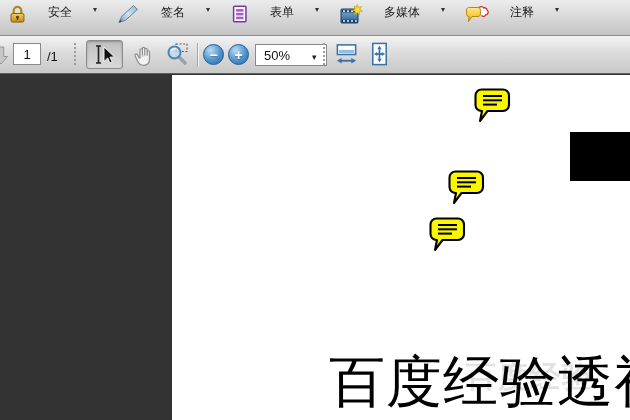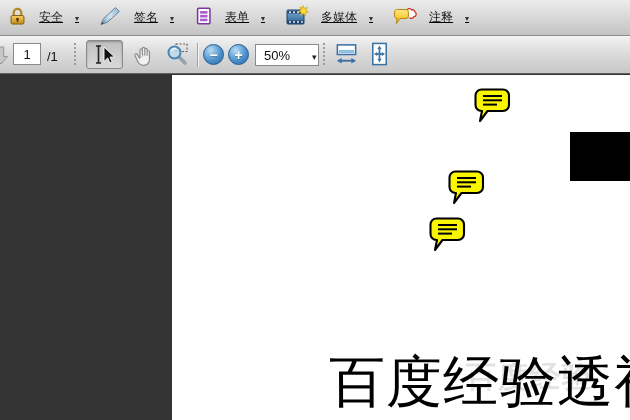--- a/index.html
+++ b/index.html
@@ -3,22 +3,22 @@
 <meta charset="utf-8">
 <style>
   html,body{margin:0;padding:0;}
   body{width:630px;height:420px;position:relative;overflow:hidden;
        font-family:"Liberation Sans","DejaVu Sans",sans-serif;background:#fff;
        -webkit-font-smoothing:antialiased;}
   
   .toolbar1{position:absolute;top:0;left:0;right:0;height:35px;
     background:linear-gradient(#ececec,#d6d6d6 55%,#c3c3c3);
     border-bottom:1px solid #8d8d8d;display:flex;align-items:center;padding-left:4px;}
-  .tb-item{display:flex;align-items:center;gap:12px;height:28px;padding:0 8px 0 4px;
-    margin-right:8px;border-radius:2px;cursor:default;text-decoration:underline;}
+  .tb-item{display:flex;align-items:flex-start;gap:21px;height:28px;padding:0 8px 0 4px;
+    margin-right:8px;border-radius:2px;cursor:default;}
   .tb-item .lbl{font-size:12px;color:#1a1a1a;white-space:nowrap;}
   .caret{font-size:8px;color:#333;line-height:1;padding-top:2px;}
   .toolbar2{position:absolute;top:36px;left:0;right:0;height:37px;overflow:hidden;
     background:linear-gradient(#f3f3f3,#dcdcdc 45%,#c8c8c8);
     border-bottom:1px solid #5f5f5f;}
   .t2{position:absolute;}
   .grip{width:3px;height:24px;top:7px;
     background-image:repeating-linear-gradient(#9b9b9b 0 2px,transparent 2px 4px);
     background-size:2px 100%;background-repeat:no-repeat;background-position:0 0;}
   .vsep{width:1px;height:24px;top:7px;background:#a3a3a3;box-shadow:1px 0 0 #f5f5f5;}
@@ -187,21 +187,21 @@
 
   <div class="t2 vsep" style="left:197px;"></div>
 
   <button class="t2 round-btn" style="left:203px;top:8px;">
     <span>−</span>
   </button>
   <button class="t2 round-btn" style="left:228px;top:8px;">
     <span>+</span>
   </button>
 
-  <input class="t2 txt-input" style="left: 255px; top: 8px; width: 64px; height: 22px; padding-left: 8px;" value="50%">
+  <input class="t2 txt-input" style="left: 255px; top: 8px; width: 72px; height: 22px; padding-left: 8px;" value="50%">
   <span class="t2 caret" style="left:312px;top:15px;font-size:9px;color:#222;">▾</span>
 
   <div class="t2 grip" style="left:323px;"></div>
 
   <button class="t2 tool-btn" style="left:332px;top:4px;width:29px;height:29px;">
     <svg width="25" height="25" viewBox="0 0 26 26">
       <rect x="3.5" y="3" width="19" height="10" fill="#fff" stroke="#3a72a4" stroke-width="1.6"></rect>
       <rect x="5" y="8.2" width="16" height="3.3" fill="#8fc0e4"></rect>
       <line x1="6.5" y1="19.5" x2="19.5" y2="19.5" stroke="#3a72a4" stroke-width="2"></line>
       <polygon points="3,19.5 8,16.7 8,22.3" fill="#3a72a4"></polygon>

